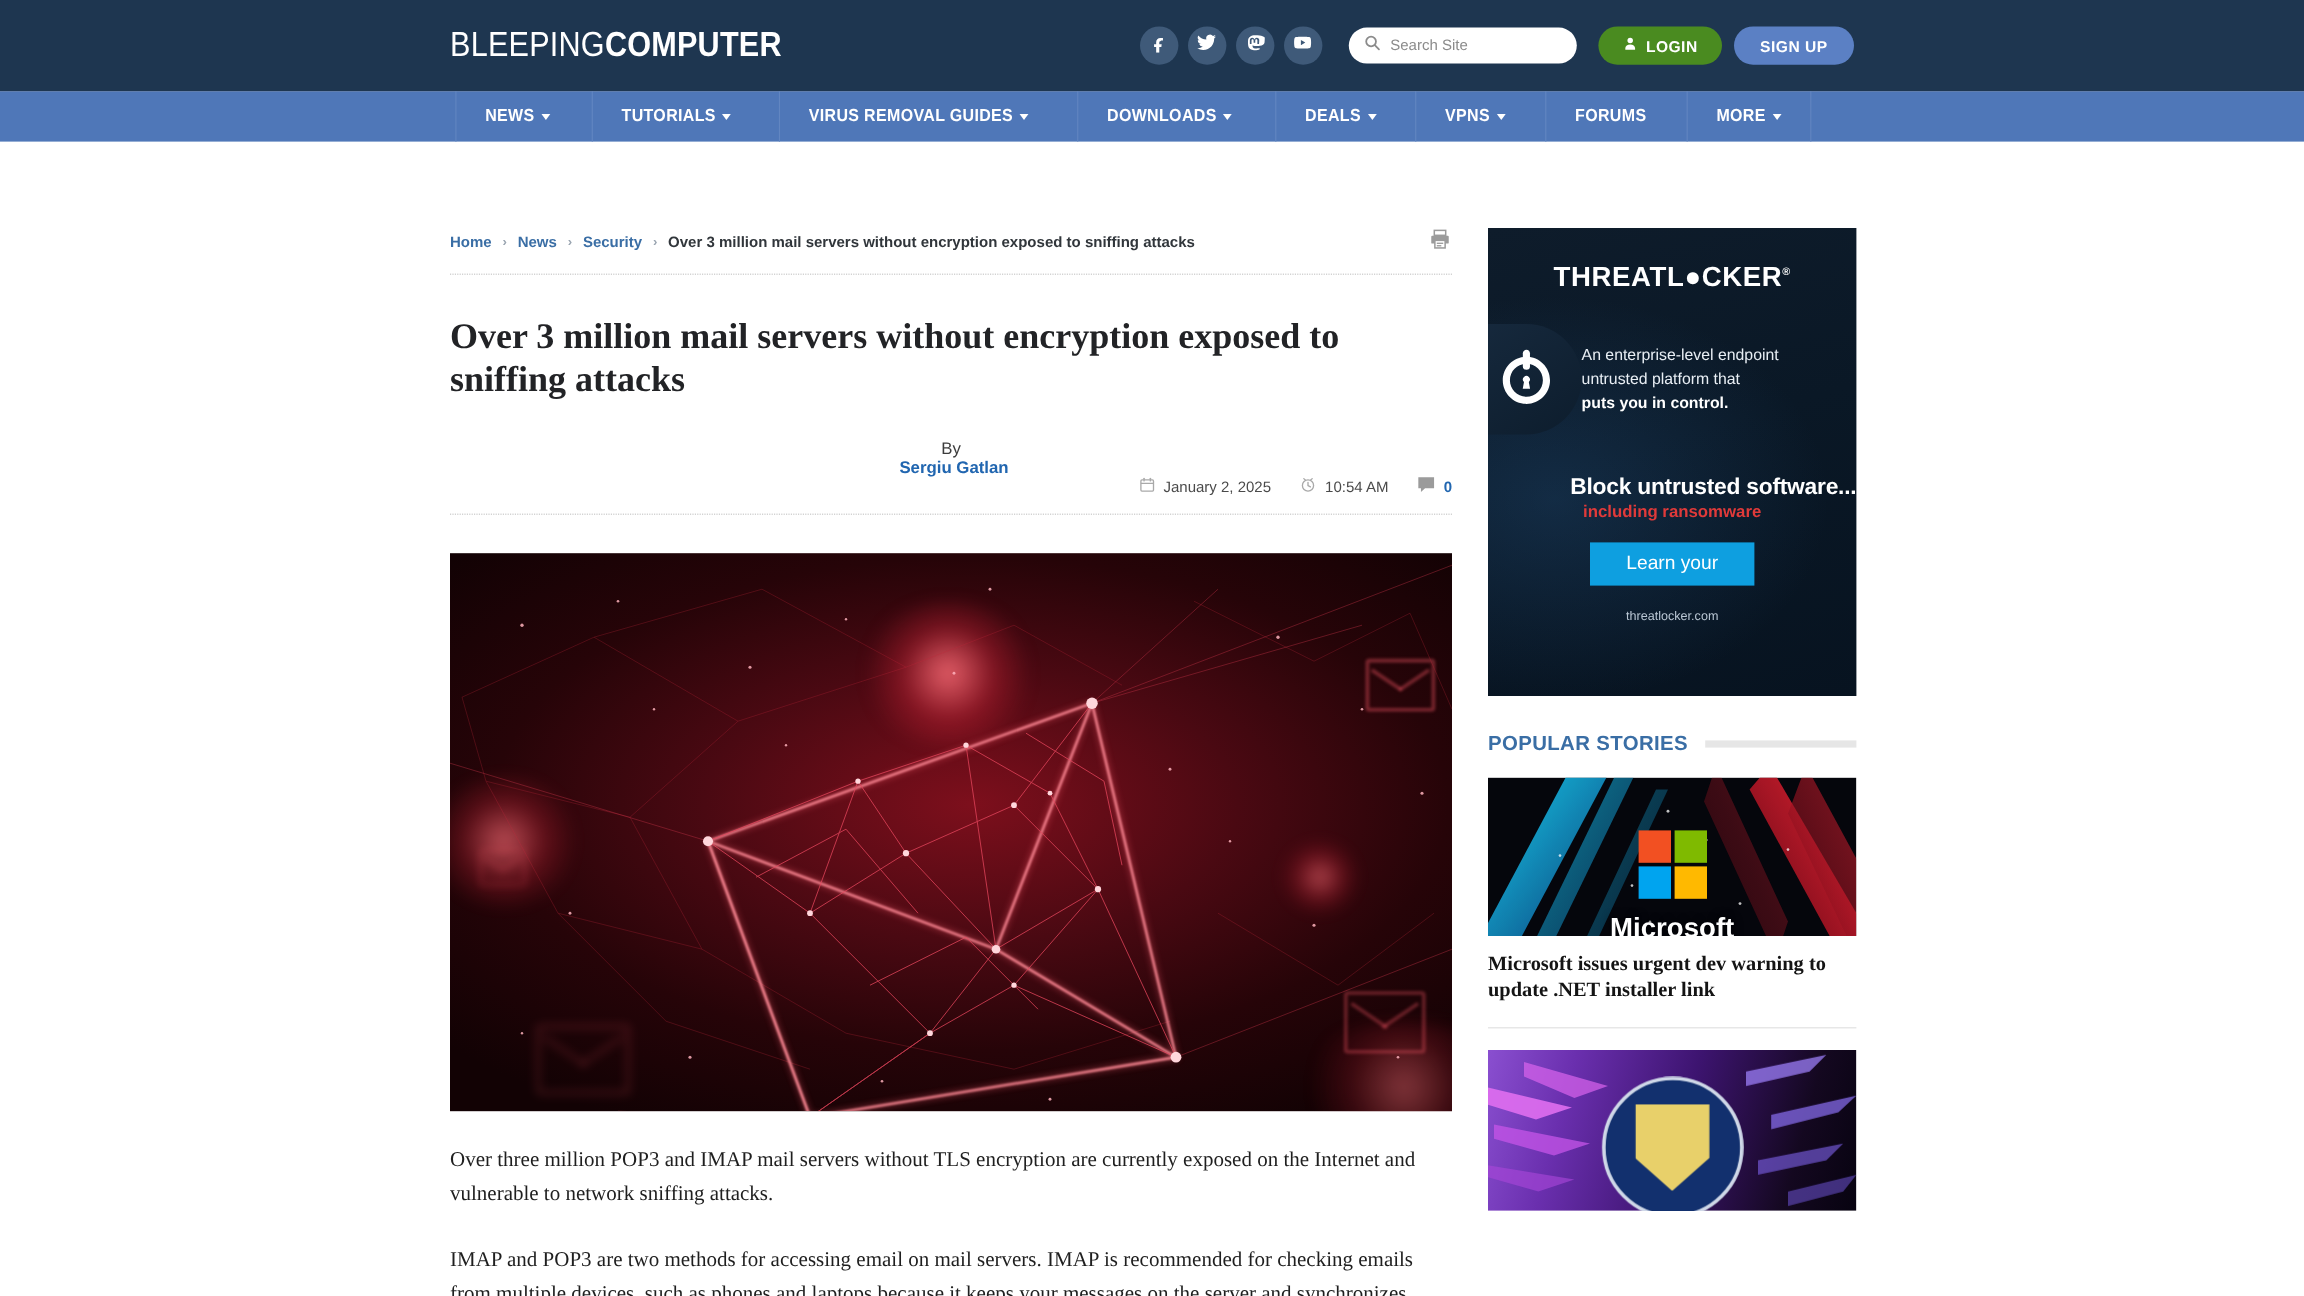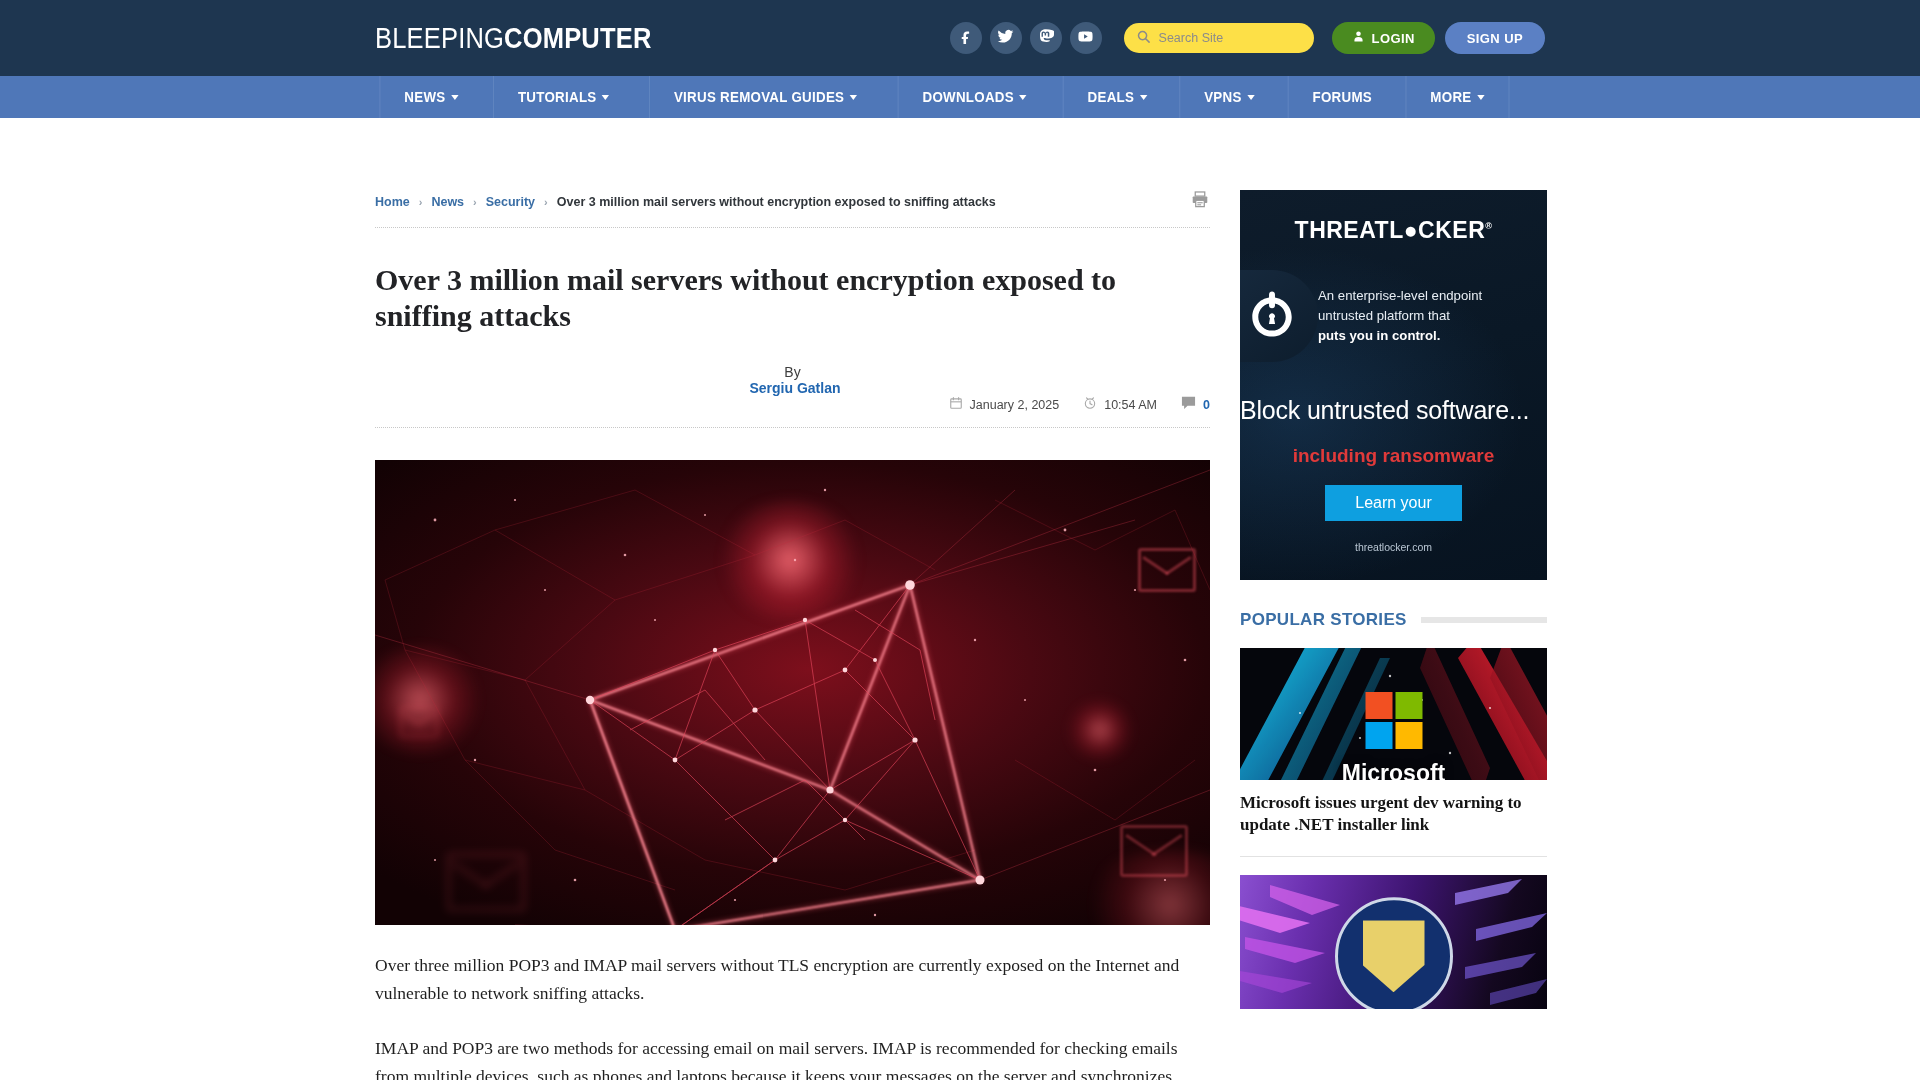--- a/index.html
+++ b/index.html
@@ -48,21 +48,21 @@
     width: 32px; height: 32px;
     border-radius: 50%;
     background: #3f5a79;
     display: flex; align-items: center; justify-content: center;
     cursor: pointer;
   }
   .social-btn svg { fill: #ffffff; }
 
   .search-box {
     width: 190px; height: 30px;
-    background: #fde047;
+    background: #ffffff;
     border-radius: 15px;
     display: flex; align-items: center;
     padding: 12px 12px;
     margin-right: 18px;
   }
   .search-box svg { flex: 0 0 auto; }
   .search-input {
     border: none; outline: none;
     font-size: 12.5px;
     color: #555;
@@ -256,33 +256,33 @@
   }
   .ad-copy {
     color: #e8eef4;
     font-size: 13.2px;
     line-height: 1.5;
     padding-right: 14px;
   }
   .ad-copy b { color: #ffffff; }
   .ad-head {
     position: relative;
-    text-align: left;
+    text-align: right;
     margin-top: 34px;
     color: #ffffff;
-    font-size: 25px;
-    font-weight: 400;
+    font-size: 19px;
+    font-weight: 700;
     letter-spacing: -0.2px;
   }
   .ad-head2 {
     position: relative;
     text-align: center;
-    margin-top: 20px;
+    margin-top: 0;
     color: #e03a3a;
-    font-size: 19px;
+    font-size: 14px;
     font-weight: 700;
   }
   .ad-cta {
     position: relative;
     display: block;
     margin: 18px auto 0;
     background: #0e9fe0;
     color: #ffffff;
     border: none;
     font-size: 16px;

